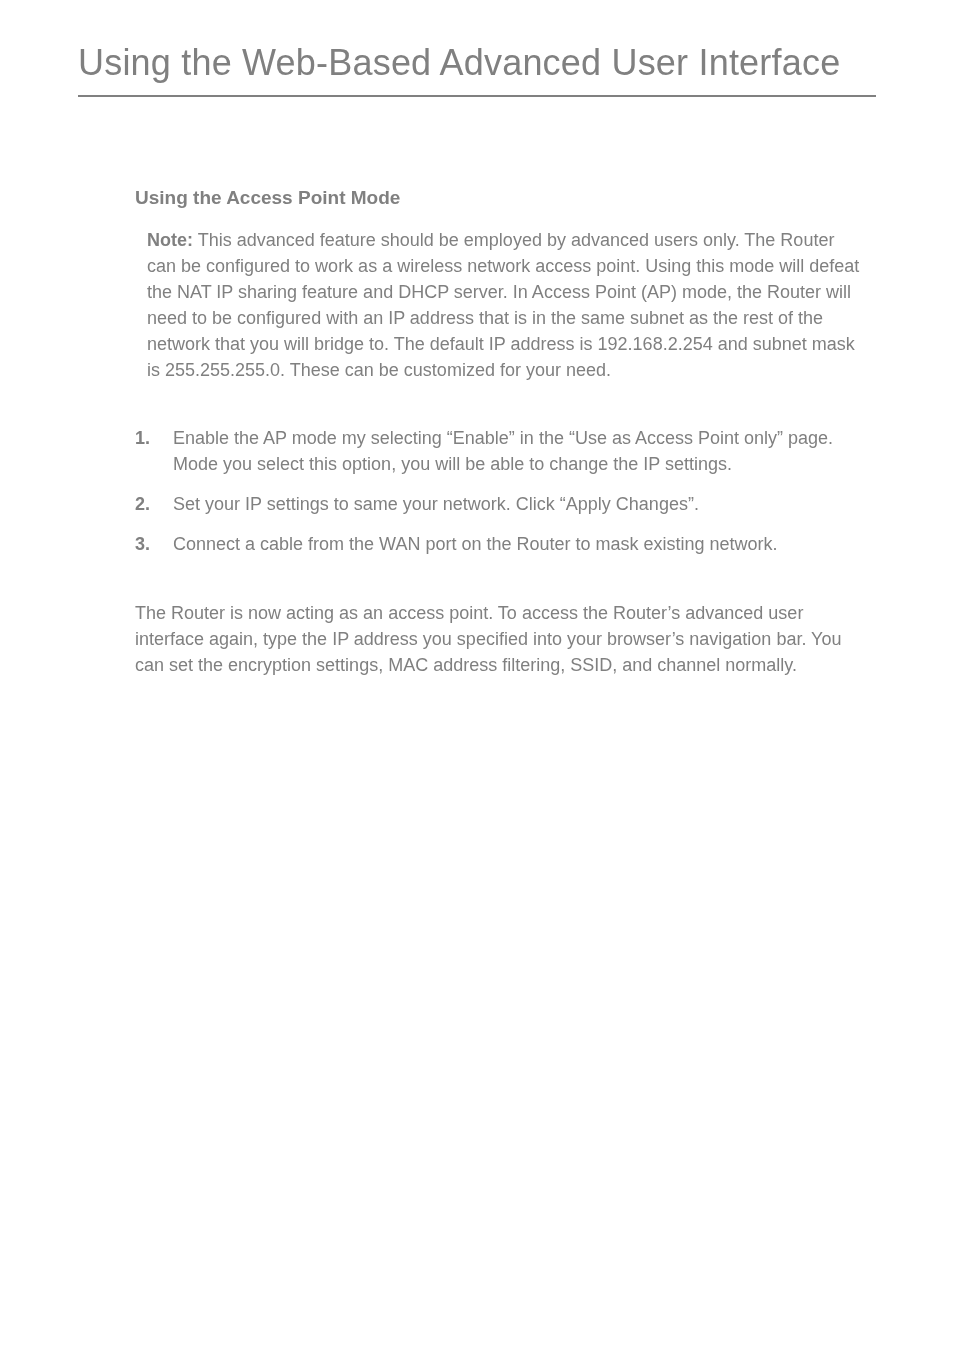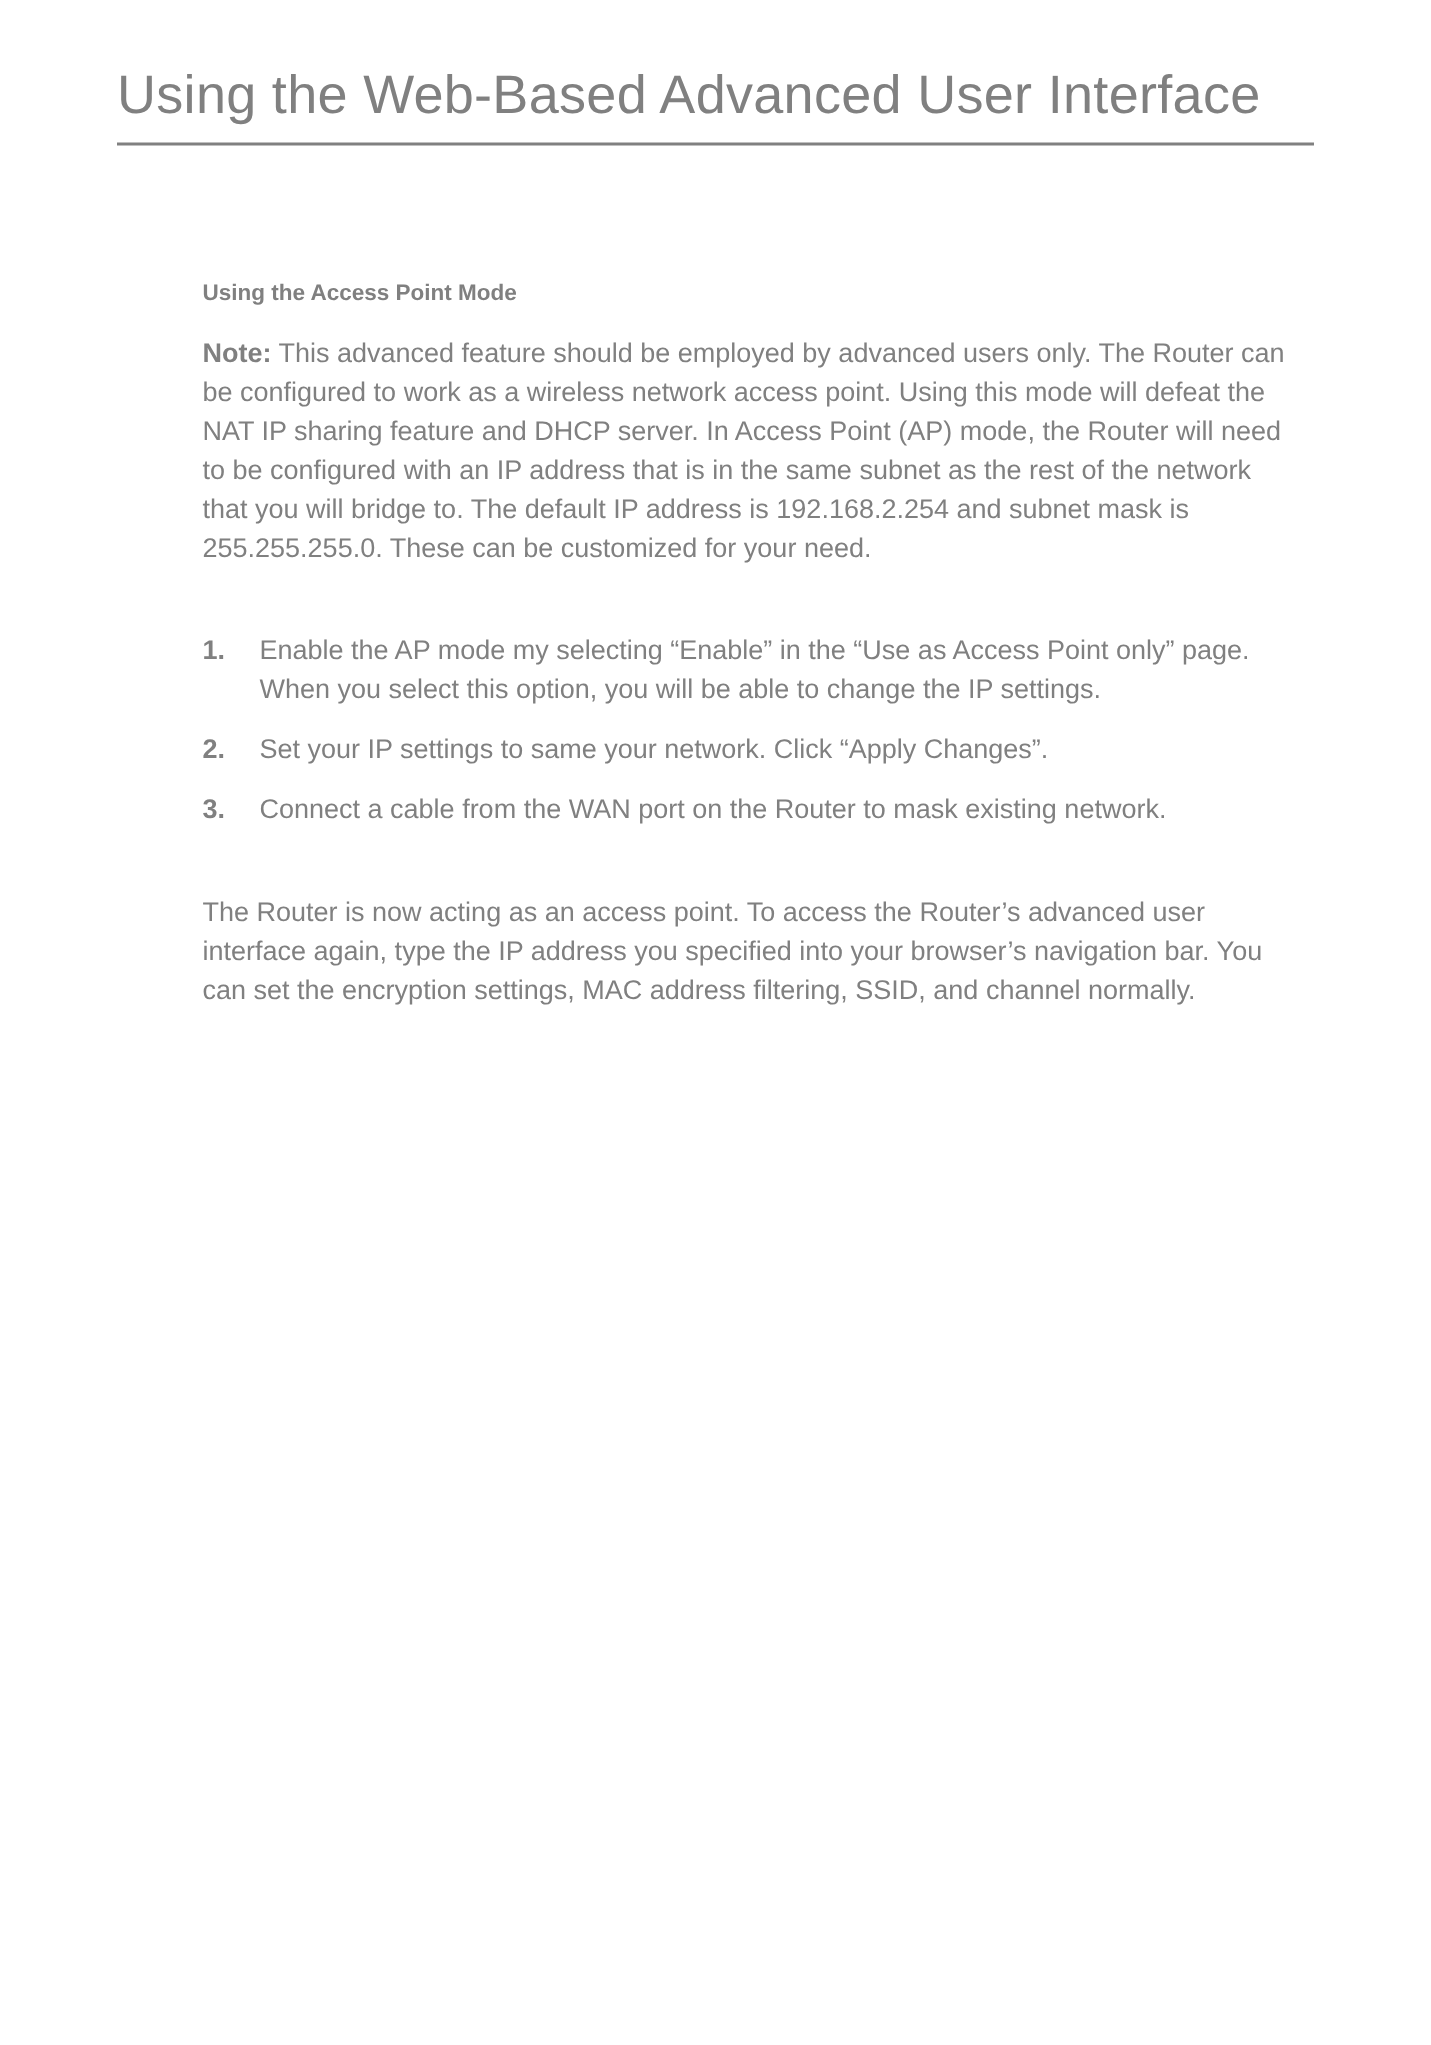--- a/index.html
+++ b/index.html
@@ -29,31 +29,31 @@
   .chapter-rule {
     border: none;
     border-top: 2px solid #808080;
     margin: 0 0 90px 0;
   }
   .content {
     padding-left: 57px;
     padding-right: 10px;
   }
   .section-title {
-    font-size: 15px;
+    font-size: 19px;
     font-weight: 700;
     color: #808080;
     margin: 0 0 18px 0;
     letter-spacing: 0px;
   }
   .body-text {
     font-size: 18px;
     line-height: 1.45;
     color: #808080;
-    margin: 0 0 42px 0;
+    margin: 0 0 42px 12px;
   }
   .body-text .bold {
     font-weight: 700;
   }
   .steps {
     margin: 0 0 42px 0;
     padding: 0;
     list-style: none;
   }
   .steps li {
@@ -99,21 +99,21 @@
 
     <h2 class="section-title">Using the Access Point Mode</h2>
 
     <p class="body-text">
       <span class="bold">Note:</span><span> This advanced feature should be employed by advanced users only. The Router can be configured to work as a wireless network access point. Using this mode will defeat the NAT IP sharing feature and DHCP server. In Access Point (AP) mode, the Router will need to be configured with an IP address that is in the same subnet as the rest of the network that you will bridge to. The default IP address is 192.168.2.254 and subnet mask is 255.255.255.0. These can be customized for your need.</span>
     </p>
 
     <ol class="steps">
       <li>
         <span class="step-num">1.</span>
-        <span class="step-text">Enable the AP mode my selecting “Enable” in the “Use as Access Point only” page. When you select this option, you will be able to change the IP settings.</span>
+        <span class="step-text">Enable the AP mode my selecting “Enable” in the “Use as Access Point only” page. Mode you select this option, you will be able to change the IP settings.</span>
       </li>
       <li>
         <span class="step-num">2.</span>
         <span class="step-text">Set your IP settings to same your network. Click “Apply Changes”.</span>
       </li>
       <li>
         <span class="step-num">3.</span>
         <span class="step-text">Connect a cable from the WAN port on the Router to mask existing network.</span>
       </li>
     </ol>

